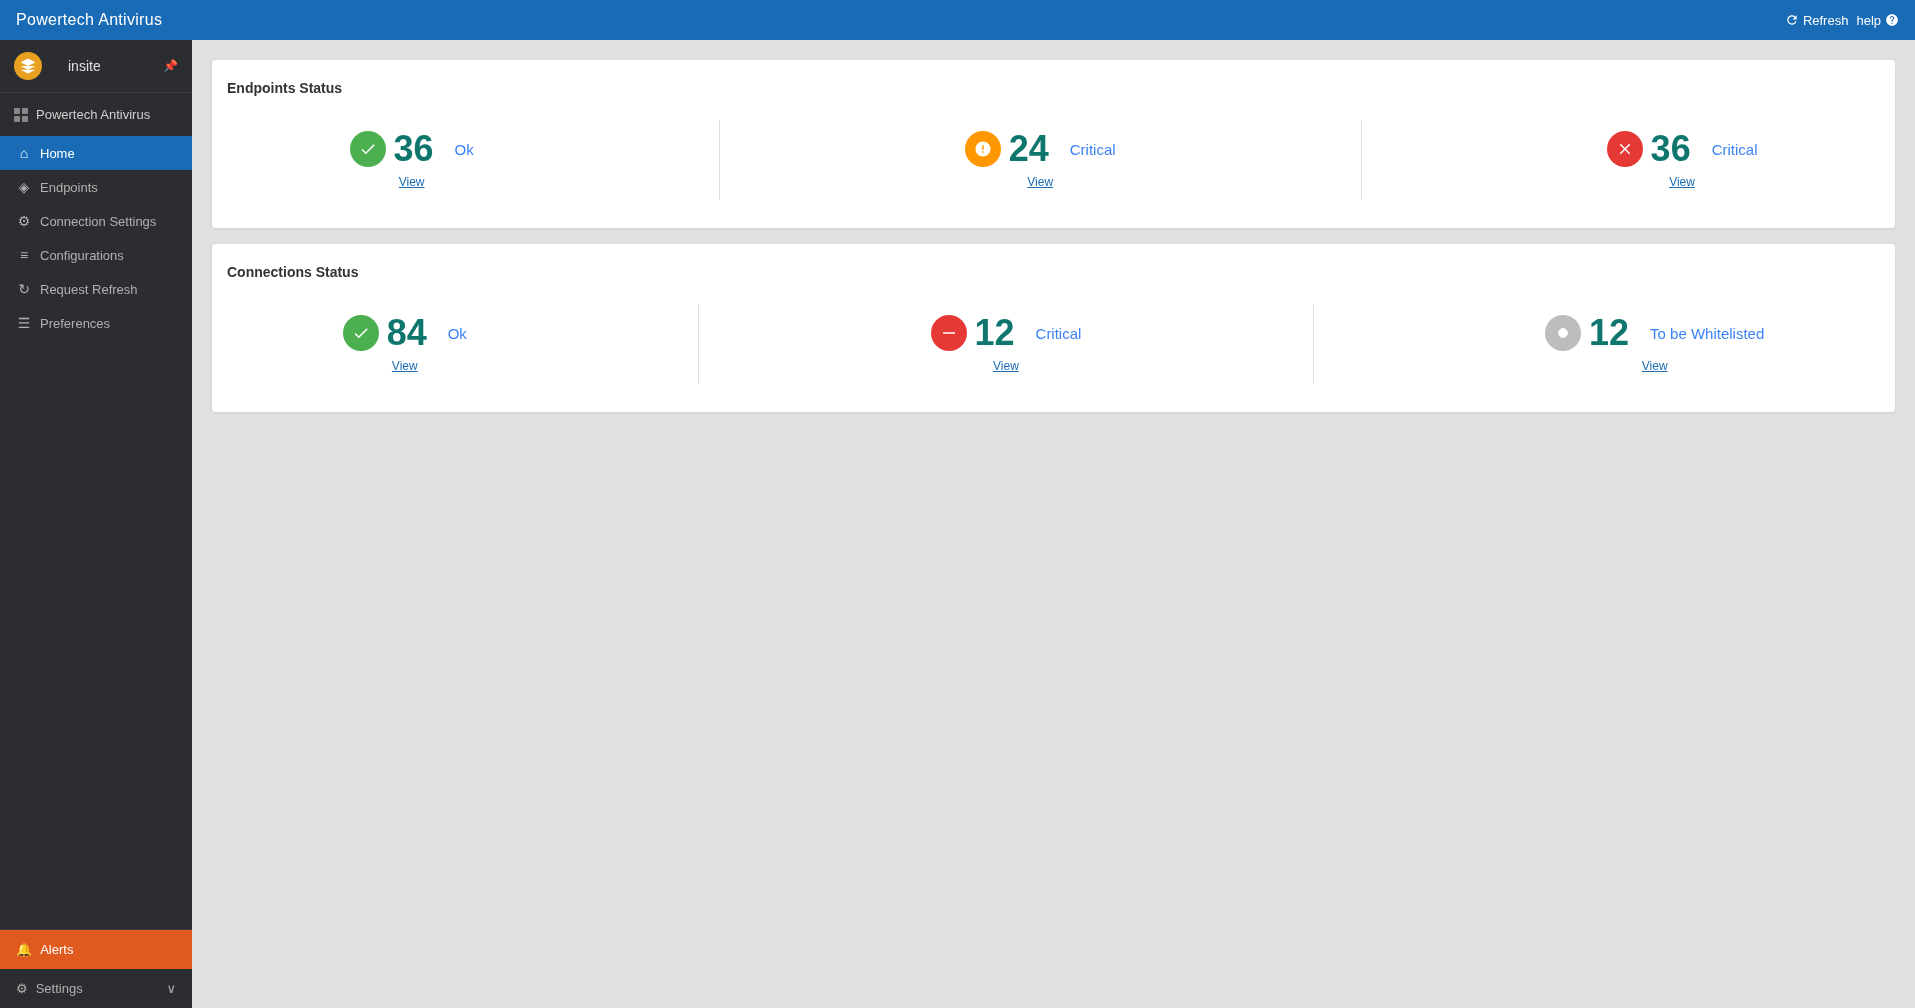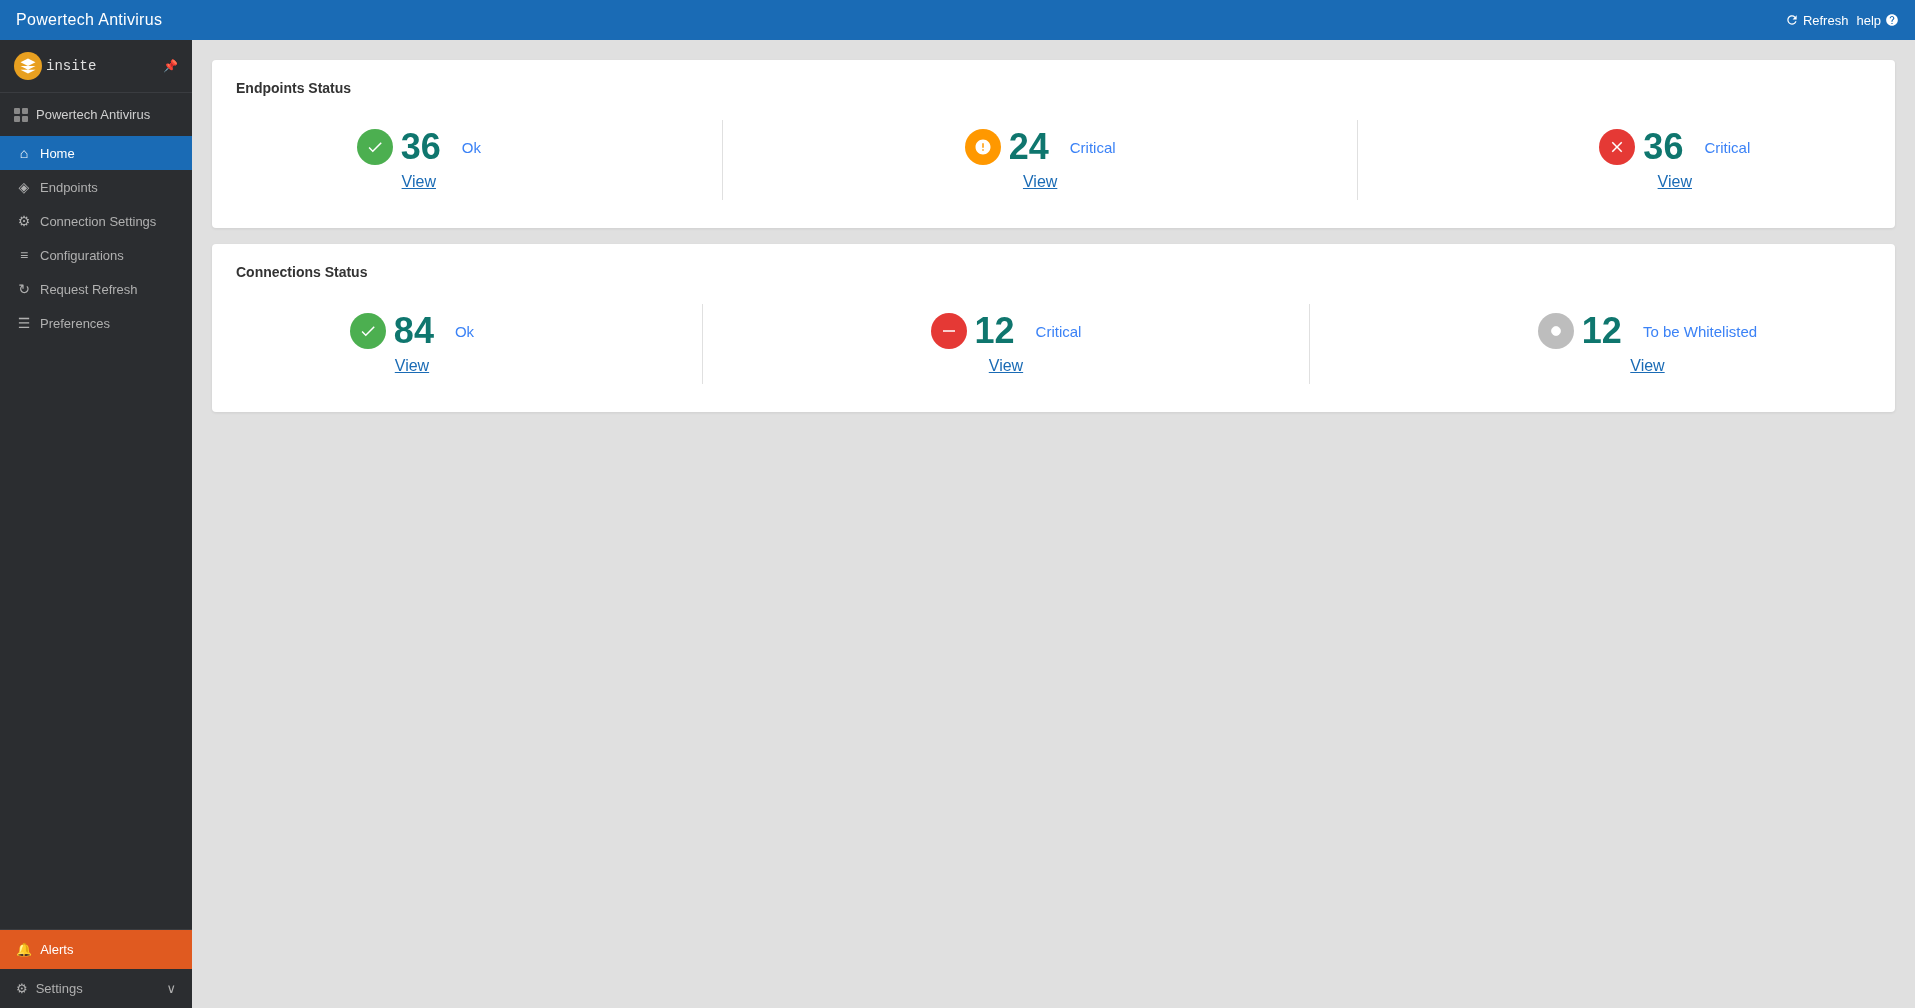--- a/index.html
+++ b/index.html
@@ -48,23 +48,22 @@
       color: #ccc;
       display: flex;
       flex-direction: column;
       flex-shrink: 0;
       height: 100%;
     }
     .sidebar-brand {
       padding: 12px 14px;
       display: flex;
       align-items: center;
-      gap: 4px;
+      gap: 26px;
       border-bottom: 1px solid #3a3c40;
-      font-family: Liberation Mono, monospace;
     }
     .brand-icon {
       width: 28px;
       height: 28px;
       background: #e8a020;
       border-radius: 50%;
       display: flex;
       align-items: center;
       justify-content: center;
       font-size: 14px;
@@ -159,21 +158,21 @@
       flex: 1;
       overflow-y: auto;
       padding: 20px;
       background: #e0e0e0;
     }
 
     
     .card {
       background: white;
       border-radius: 4px;
-      padding: 20px 24px 28px;
+      padding: 20px 15px 28px;
       margin-bottom: 16px;
       box-shadow: 0 1px 3px rgba(0,0,0,0.08);
     }
     .card-title {
       font-size: 14px;
       font-weight: 600;
       color: #333;
       margin-bottom: 24px;
     }
 
@@ -222,21 +221,21 @@
       color: #0f766e;
       line-height: 1;
     }
     .status-label {
       font-size: 15px;
       color: #3b82f6;
       margin-left: 13px;
     }
 
     .status-view-link {
-      font-size: 16px;
+      font-size: 12px;
       color: #1a6bb5;
       text-decoration: underline;
       cursor: pointer;
       text-align: center;
     }
 
     .divider-v {
       width: 1px;
       background: #e0e0e0;
       height: 80px;

